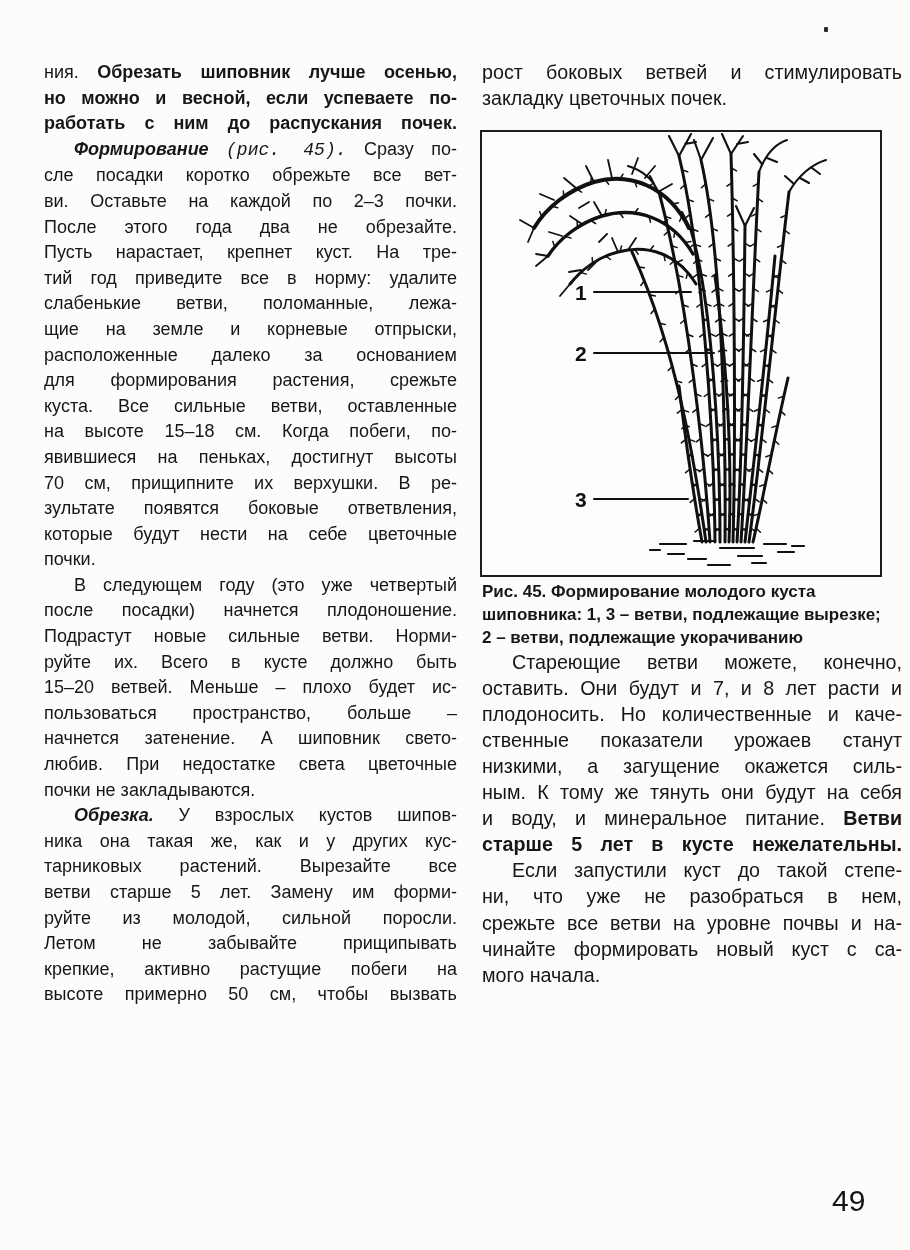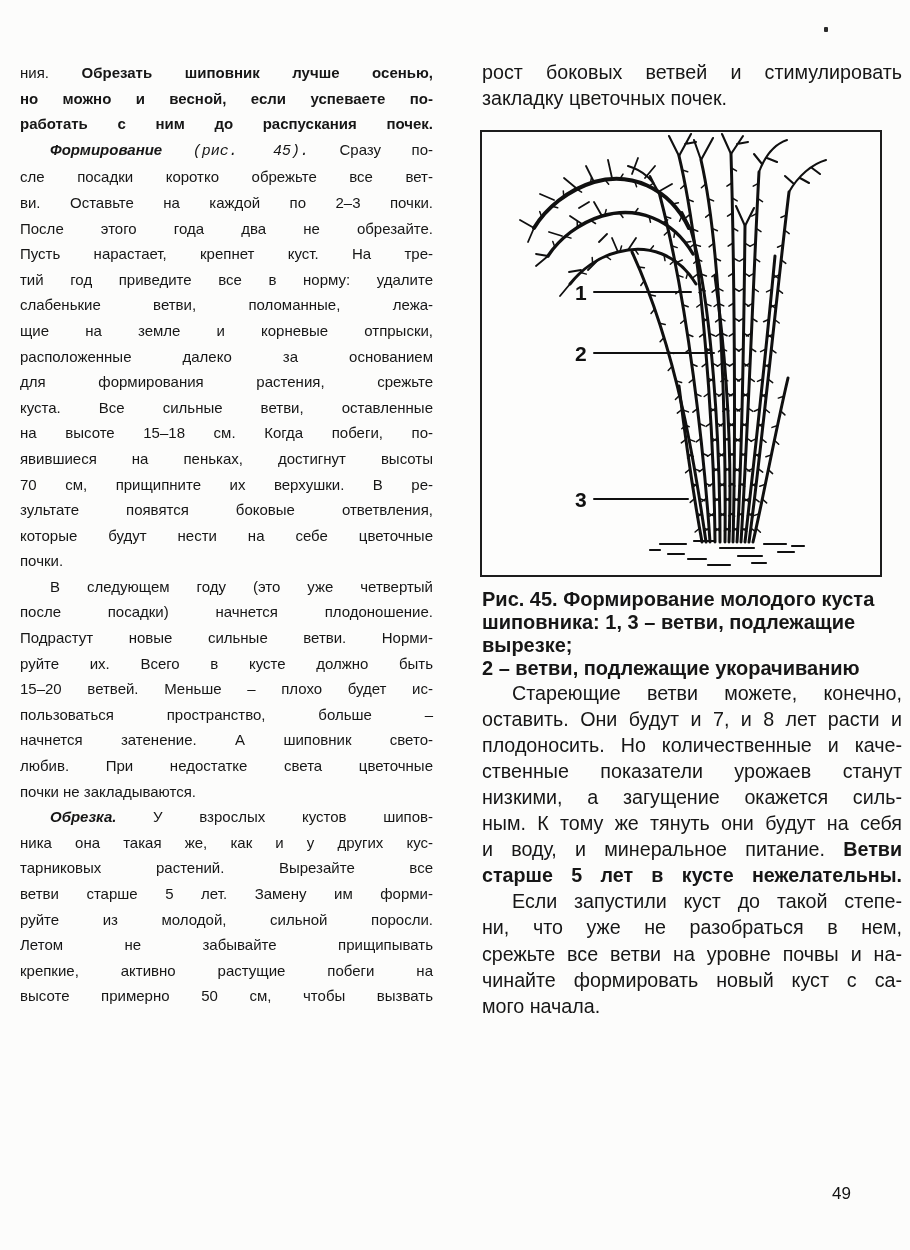--- a/index.html
+++ b/index.html
@@ -3,41 +3,41 @@
 <meta charset="utf-8">
 <style>
   html,body{margin:0;padding:0;}
   body{
     width:910px;height:1250px;position:relative;
     background:#fcfcfb;color:#161616;
     font-family:"Liberation Sans", sans-serif;
     overflow:hidden;
   }
   .col{position:absolute;top:60px;}
-  #left-column{left:20px;width:413px;font-size:15px;line-height:25.6px;}
+  #left-column{left:44px;width:413px;font-size:18px;line-height:25.6px;}
   #right-column{left:482px;width:420px;font-size:19.7px;line-height:25.8px;}
   .line{display:block;text-align:left;white-space:normal;}
   .line.j{text-align:justify;text-align-last:justify;}
   .line.ind{text-indent:30px;}
   .s-r{font-weight:normal;font-style:normal;}
   .s-b{font-weight:bold;}
   .s-i{font-style:italic;font-family:Liberation Mono, monospace;}
   .s-bi{font-weight:bold;font-style:italic;}
   #figure-frame{
     margin-top:18px;margin-left:-2px;
     width:398px;height:443px;
     border:2px solid #1d1d1d;
     background:#fdfdfc;
   }
   #figure-frame svg{display:block;}
-  #caption-lines{margin-top:11px;font-size:20px;line-height:23px;font-weight:bold;}
+  #caption-lines{margin-top:3px;font-size:17px;line-height:23px;font-weight:bold;}
   #right-body-lines{margin-top:0;line-height:26.1px;}
   #page-number{
     position:absolute;left:832px;top:1184px;
-    font-size:17px;color:#141414;text-align:right;
+    font-size:30px;color:#141414;text-align:right;
   }
   #ink-speck{
     position:absolute;left:824px;top:27px;width:4px;height:5px;
     background:#2a2a2a;border-radius:1px;
   }
   svg .stroke{stroke:#101010;fill:none;stroke-linecap:round;}
   svg text{fill:#101010;font-family:"Liberation Sans",sans-serif;font-weight:bold;font-size:21px;}
 </style>
 </head>
 <body>

